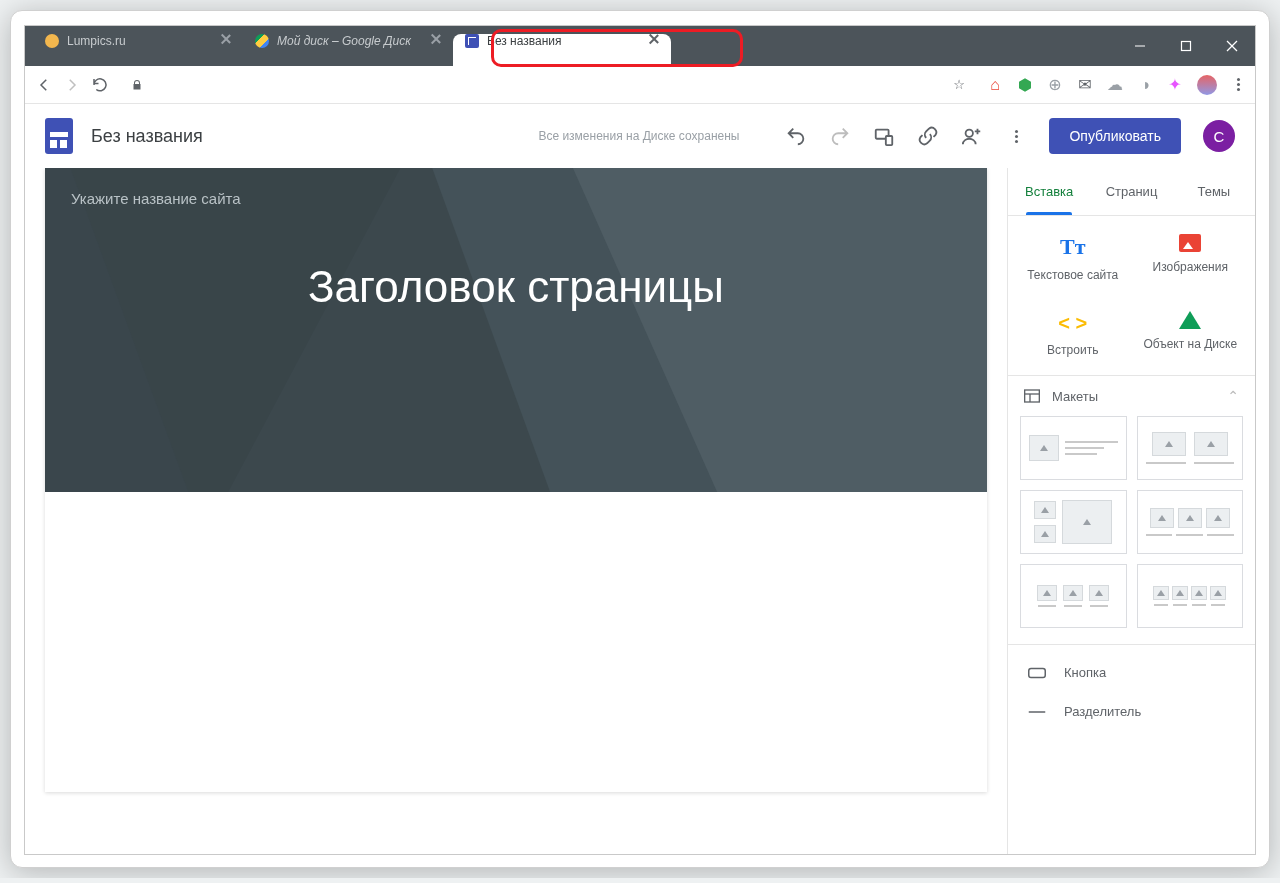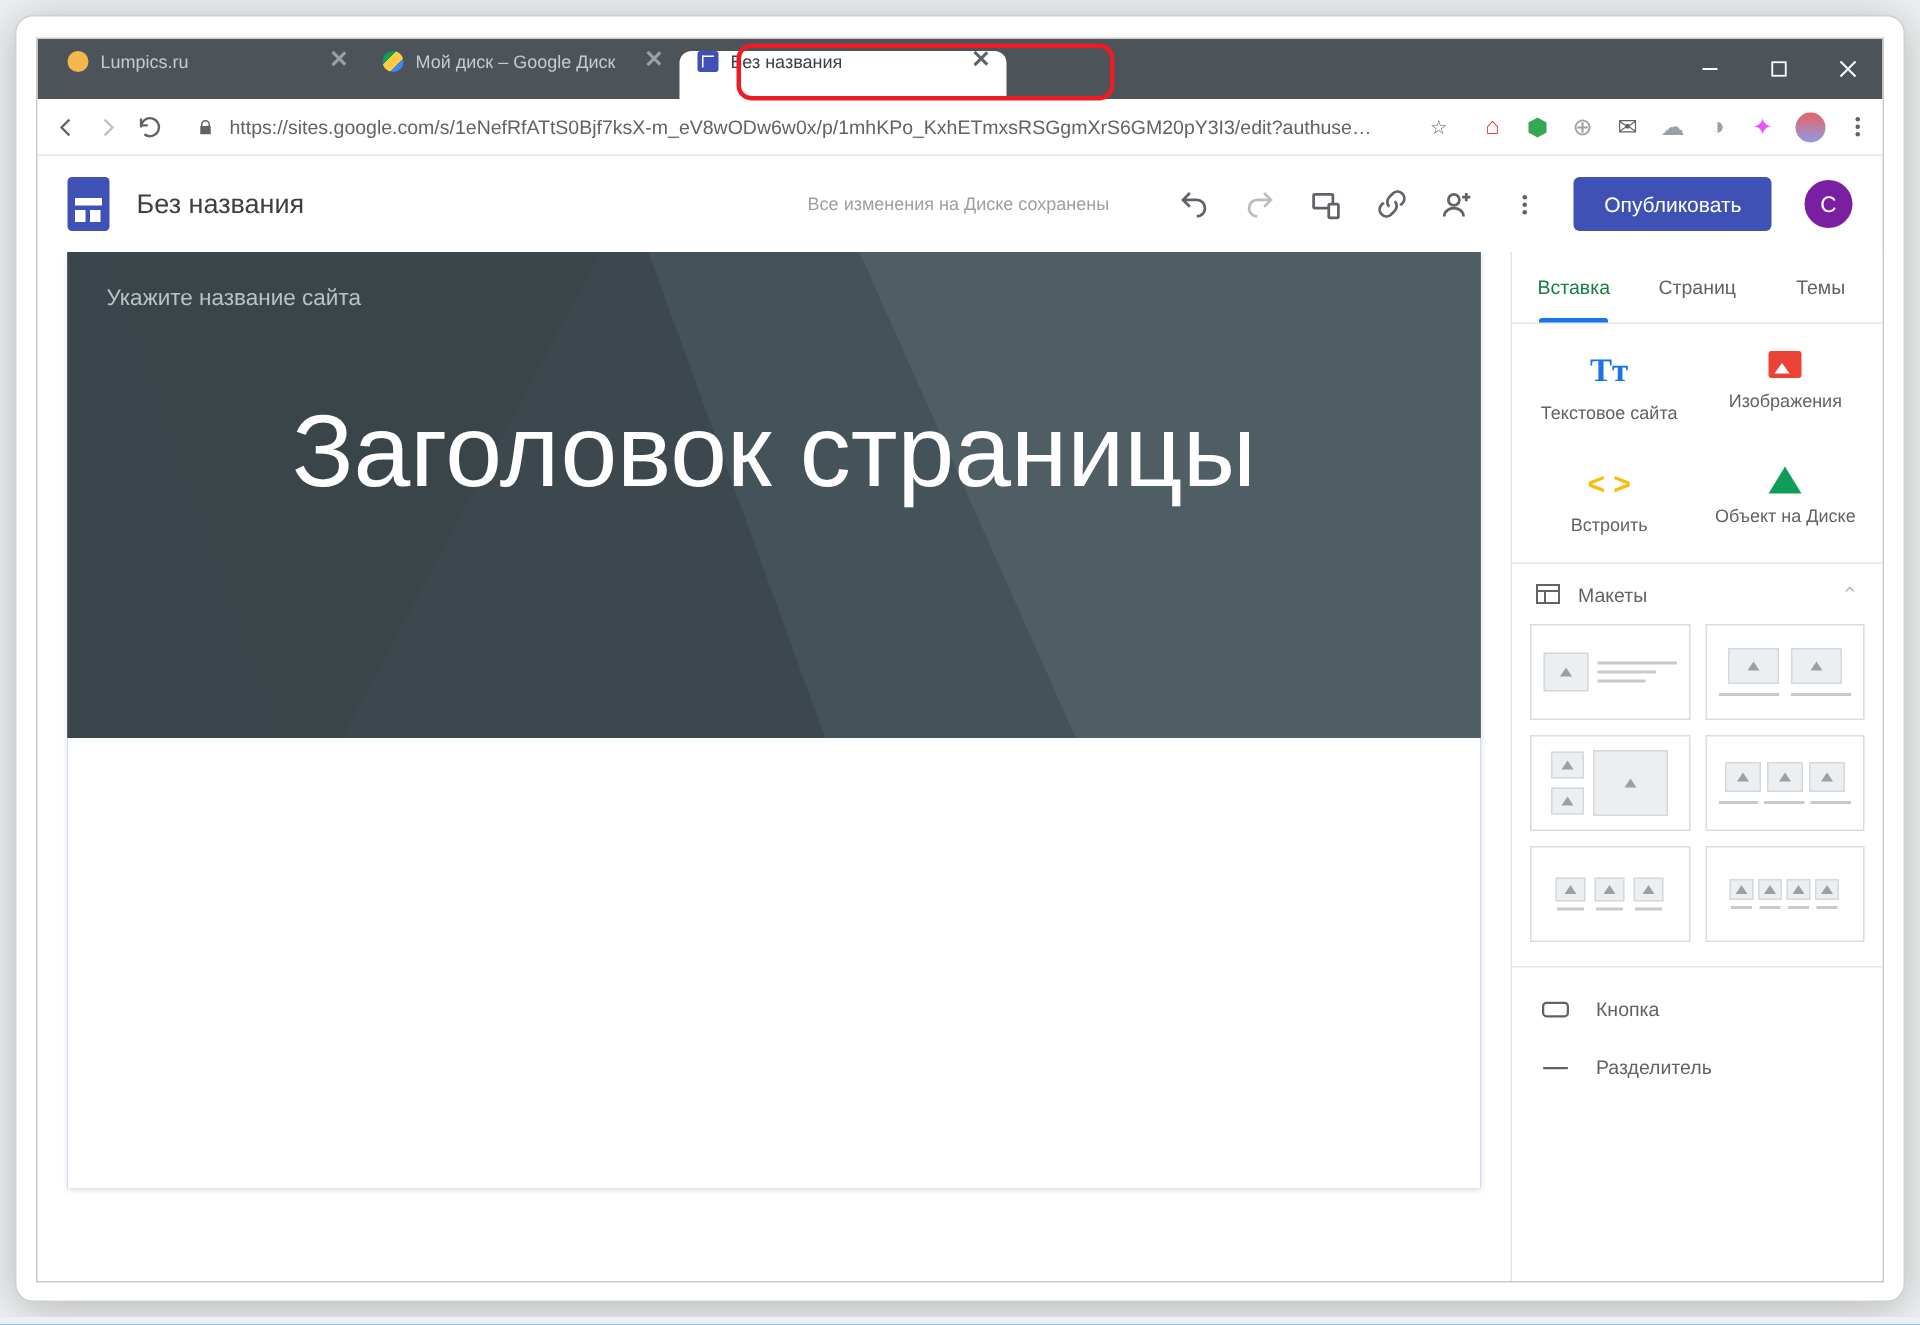--- a/index.html
+++ b/index.html
@@ -48,21 +48,21 @@
 
 
 .workspace{display:flex;height:calc(100% - 142px);}
 .canvas-area{flex:1;padding:0 20px;overflow:auto;}
 .site-canvas{width:100%;background:#3b82f6;box-shadow:0 1px 4px rgba(0,0,0,.15);}
 .hero{height:324px;background:#445259;position:relative;overflow:hidden;display:flex;flex-direction:column;}
 .hero::before{content:"";position:absolute;width:380px;height:700px;background:#3a464c;transform:rotate(28deg);left:-140px;top:-180px;}
 .hero::after{content:"";position:absolute;width:460px;height:800px;background:#4f5d64;transform:rotate(-24deg);right:-130px;top:-260px;}
 .hero .overlay2{position:absolute;width:340px;height:600px;background:#394449;transform:rotate(-20deg);left:80px;top:-180px;opacity:.7;}
 .site-name-ph{position:relative;z-index:2;color:#b9c2c6;font-size:15px;padding:22px 26px;}
-.page-title{position:relative;z-index:2;color:#fff;font-size:68px;text-align:center;margin-top:30px;line-height:1.25;font-weight:400;}
+.page-title{position:relative;z-index:2;color:#fff;font-size:44px;text-align:center;margin-top:30px;line-height:1.25;font-weight:400;}
 .canvas-body{height:300px;background:#fff;}
 
 
 .sidebar{width:248px;border-left:1px solid #e5e5e5;display:flex;flex-direction:column;background:#fff;}
 .side-tabs{display:flex;height:48px;border-bottom:1px solid #e5e5e5;}
 .side-tab{flex:1;display:flex;align-items:center;justify-content:center;font-size:13px;color:#5f6368;position:relative;}
 .side-tab.active{color:#15803d;font-weight:500;}
 .side-tab.active::after{content:"";position:absolute;bottom:0;left:18px;right:18px;height:3px;background:#1a73e8;border-radius:2px 2px 0 0;}
 .insert-grid{display:grid;grid-template-columns:1fr 1fr;padding:18px 6px;row-gap:28px;}
 .insert-item{display:flex;flex-direction:column;align-items:center;gap:8px;font-size:12px;color:#5f6368;text-align:center;line-height:1.2;padding:0 4px;}
@@ -92,21 +92,21 @@
 <div class="window-frame">
 
   <div class="active-highlight"></div>
 
   <div class="titlebar">
     <div class="tab" style="margin-left:8px;width:210px;">
       <span class="fav"></span>
       <span>Lumpics.ru</span>
       <span class="close" style="margin-left:auto;"></span>
     </div>
-    <div class="tab" style="width:210px;">
+    <div class="tab" style="width:210px;font-style:italic;">
       <span class="fav drive"></span>
       <span>Мой диск – Google Диск</span>
       <span class="close" style="margin-left:auto;"></span>
     </div>
     <div class="tab active" style="width:218px;">
       <span class="fav sites"></span>
       <span>Без названия</span>
       <span class="close" style="margin-left:auto;"></span>
     </div>
     <div class="win-controls">
@@ -142,21 +142,20 @@
         </div>
     <div class="nav-icon">
           <svg viewBox="0 0 24 24" width="18" height="18">
             <path fill="none" stroke="#5f6368" stroke-width="2" d="M4 12a8 8 0 1 1 3 6M4 4v6h6"></path>
           </svg>
         </div>
     <div class="url-field">
       <svg class="lock" viewBox="0 0 24 24">
             <path fill="#5f6368" d="M6 10V8a6 6 0 1 1 12 0v2h1v11H5V10h1zm2 0h8V8a4 4 0 1 0-8 0v2z"></path>
           </svg>
-      <span style="white-space:nowrap;overflow:hidden;text-overflow:ellipsis;">https://sites.google.com/s/1eNefRfATtS0Bjf7ksX-m_eV8wODw6w0x/p/1mhKPo_KxhETmxsRSGgmXrS6GM20pY3I3/edit?authuse…</span>
       <span style="margin-left:auto;color:#5f6368;">☆</span>
     </div>
     <div class="ext-icons">
       <span class="ext-icon" style="color:#ea4335;">⌂</span>
       <span class="ext-icon">
             <svg viewBox="0 0 24 24" width="16" height="16">
               <path fill="#34a853" d="M12 2l9 5v10l-9 5-9-5V7l9-5z"></path>
             </svg>
           </span>
       <span class="ext-icon" style="color:#9aa0a6;">⊕</span>

